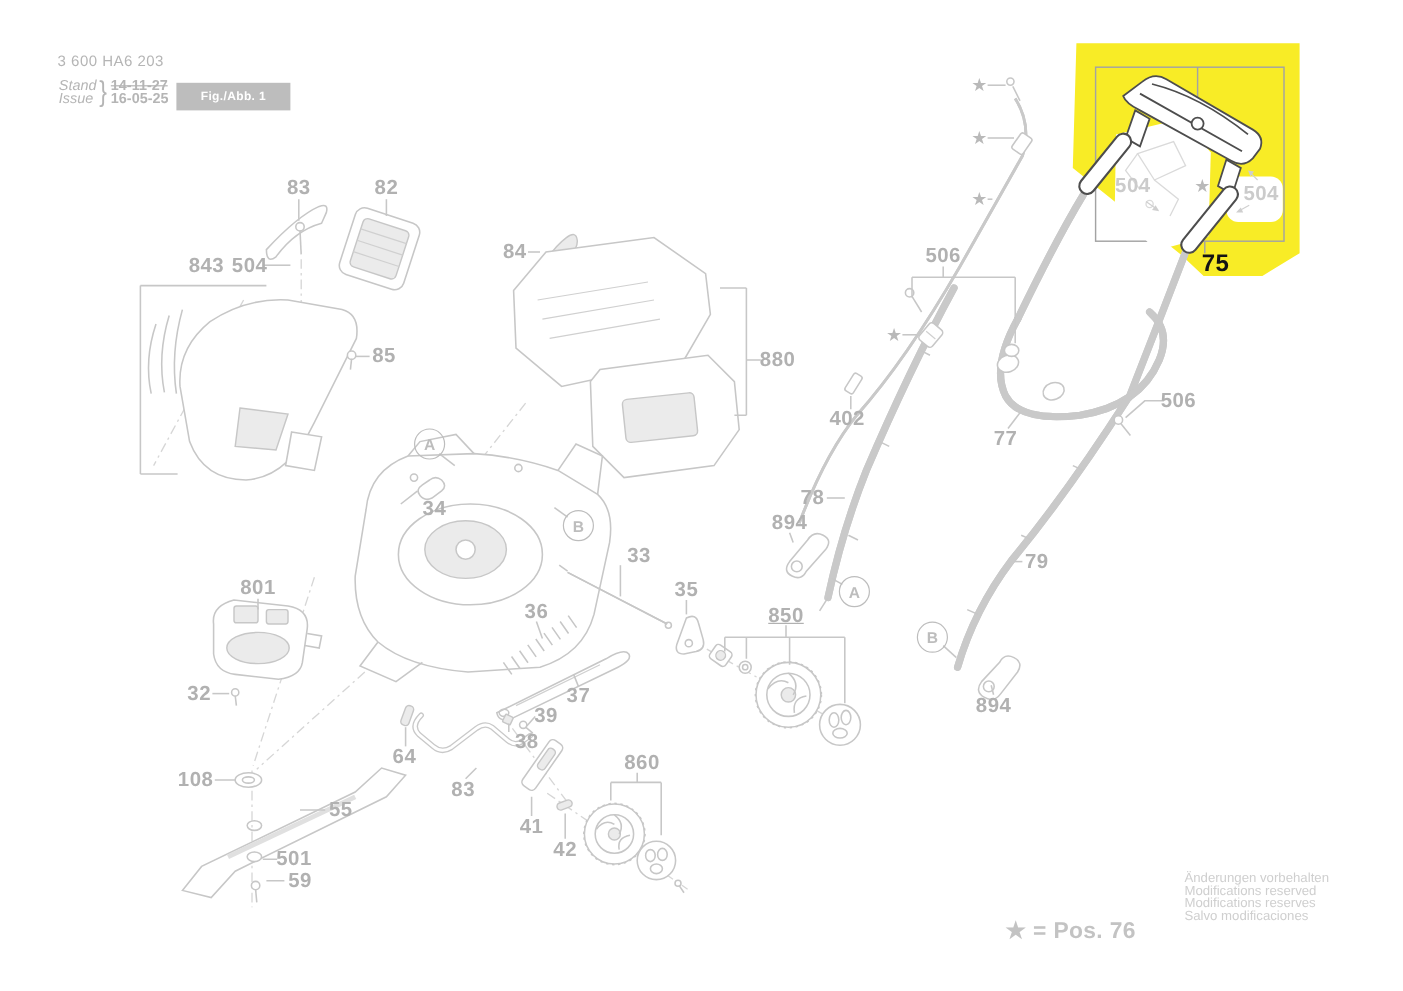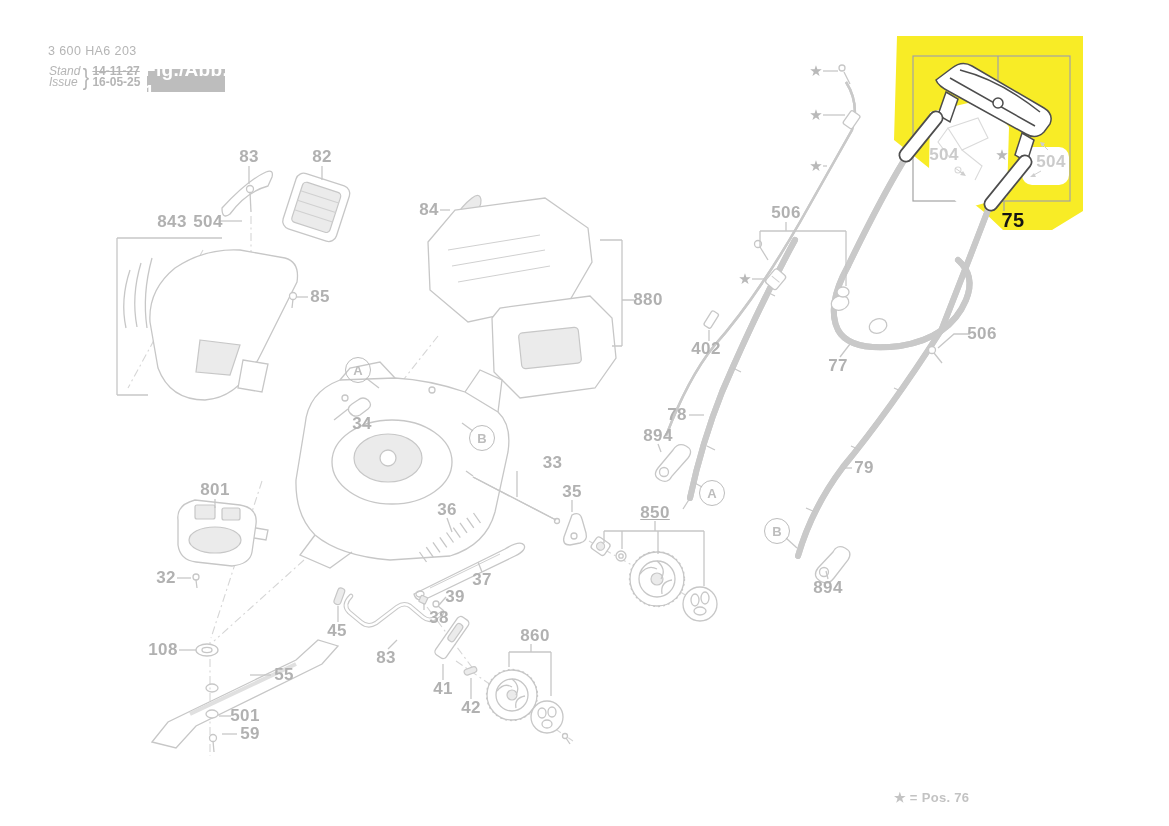--- a/index.html
+++ b/index.html
@@ -39,27 +39,27 @@
   .star{position:absolute;transform:translate(-50%,-50%);color:#b9b9b9;font-size:15px;}
 
   
   .doc-number{position:absolute;left:48px;top:44px;font-size:12.5px;color:#b5b5b5;letter-spacing:.4px;}
   .stand-issue{position:absolute;left:49px;top:66px;color:#b5b5b5;}
   .si-col{display:inline-block;vertical-align:top;font-size:12px;line-height:11px;font-style:italic;}
   .si-brace{display:inline-block;vertical-align:top;font-size:24px;line-height:22px;
             transform:scaleX(.8);margin:0 2px;}
   .si-dates{display:inline-block;vertical-align:top;font-size:12px;line-height:11px;font-weight:bold;}
   .old-date{text-decoration:line-through;}
-  .fig-box{position:absolute;left:147px;top:69px;width:78px;height:23px;background:#bdbdbd;
-           color:#fff;font-weight:bold;font-size:19px;display:flex;align-items:center;
+  .fig-box{position:absolute;left:147px;top:69px;width:95px;height:23px;background:#bdbdbd;
+           color:#fff;font-weight:bold;font-size:10px;display:flex;align-items:center;
            justify-content:center;letter-spacing:.3px;}
 
   
-  .legend{position:absolute;left:894px;top:764px;font-weight:bold;font-size:13px;color:#c3c3c3;
-          letter-spacing:.3px;margin-top:26px;}
+  .legend{position:absolute;left:838px;top:764px;font-weight:bold;font-size:19px;color:#c3c3c3;
+          letter-spacing:.3px;}
   .notes{position:absolute;left:987px;top:727px;font-size:11px;line-height:10.6px;color:#cfcfcf;}
 </style>
 </head>
 <body>
 
 <div id="canvas">
 
   <svg id="artwork" width="1169" height="826" viewBox="0 0 1169 826">
 
     <g>
@@ -307,27 +307,27 @@
 
   <div id="labels-layer">
       <div class="plabel" style="left: 249px; top: 157px;">83</div>
       <div class="plabel" style="left: 322px; top: 157px;">82</div>
       <div class="plabel" style="left: 429px; top: 210px;">84</div>
       <div class="plabel" style="left: 172px; top: 222px;">843</div>
       <div class="plabel" style="left: 208px; top: 222px;">504</div>
       <div class="plabel" style="left: 320px; top: 297px;">85</div>
       <div class="plabel" style="left: 648px; top: 300px;">880</div>
       <div class="plabel" style="left: 314px; top: 424px; margin-left: 48px;">34</div>
-      <div class="plabel" style="left: 547px; top: 463px; padding-left: 11px;">33</div>
+      <div class="plabel" style="left: 527px; top: 463px; padding-left: 11px;">33</div>
       <div class="plabel" style="left: 572px; top: 492px;">35</div>
       <div class="plabel" style="left: 447px; top: 510px;">36</div>
       <div class="plabel" style="left: 482px; top: 580px;">37</div>
       <div class="plabel" style="left: 455px; top: 597px;">39</div>
       <div class="plabel" style="left: 424px; top: 618px; margin-left: 15px;">38</div>
-      <div class="plabel" style="left: 337px; top: 631px;">45</div>
+      <div class="plabel" style="left: 337px; top: 631px;">64</div>
       <div class="plabel" style="left: 386px; top: 658px;">83</div>
       <div class="plabel" style="left: 443px; top: 689px;">41</div>
       <div class="plabel" style="left: 471px; top: 708px;">42</div>
       <div class="plabel" style="left: 215px; top: 490px;">801</div>
       <div class="plabel" style="left: 166px; top: 578px;">32</div>
       <div class="plabel" style="left: 163px; top: 650px;">108</div>
       <div class="plabel" style="left: 284px; top: 675px;">55</div>
       <div class="plabel" style="left: 245px; top: 716px;">501</div>
       <div class="plabel" style="left: 250px; top: 734px;">59</div>
       <div class="plabel" style="left: 655px; top: 513px; text-decoration: underline;">850</div>
@@ -356,14 +356,20 @@
 
   <div class="doc-number">3 600 HA6 203</div>
   <div class="stand-issue">
     <span class="si-col"><span>Stand</span><br>
     <span>Issue</span></span><span class="si-brace">}</span><span class="si-dates"><span class="old-date">14-11-27</span><br>
     <span>16-05-25</span></span>
   </div>
   <div class="fig-box">Fig./Abb. 1</div>
 
   <div class="legend">★ = Pos. 76</div>
+  <div class="notes">
+      <div>Änderungen vorbehalten</div>
+      <div>Modifications reserved</div>
+      <div>Modifications reserves</div>
+      <div>Salvo modificaciones</div>
+    </div>
 
 </div>
 
 </body></html>

